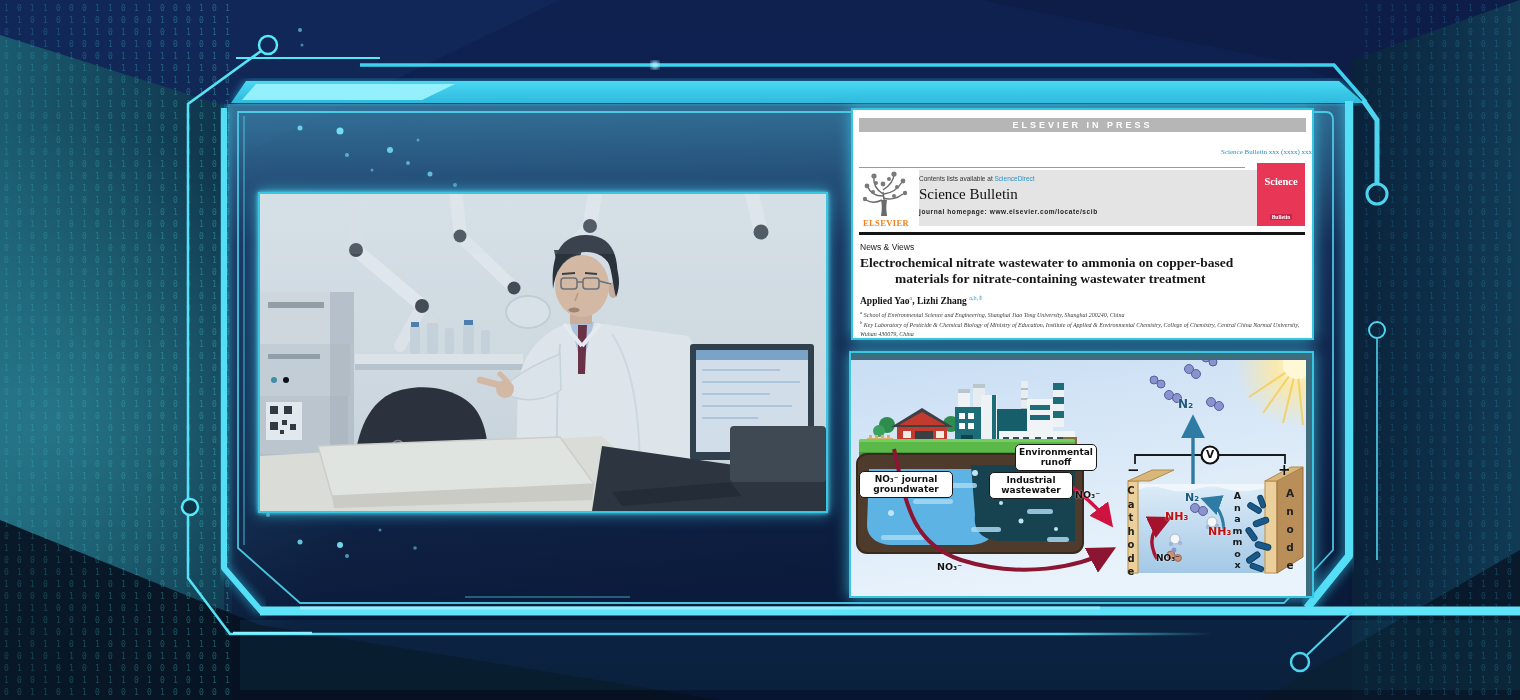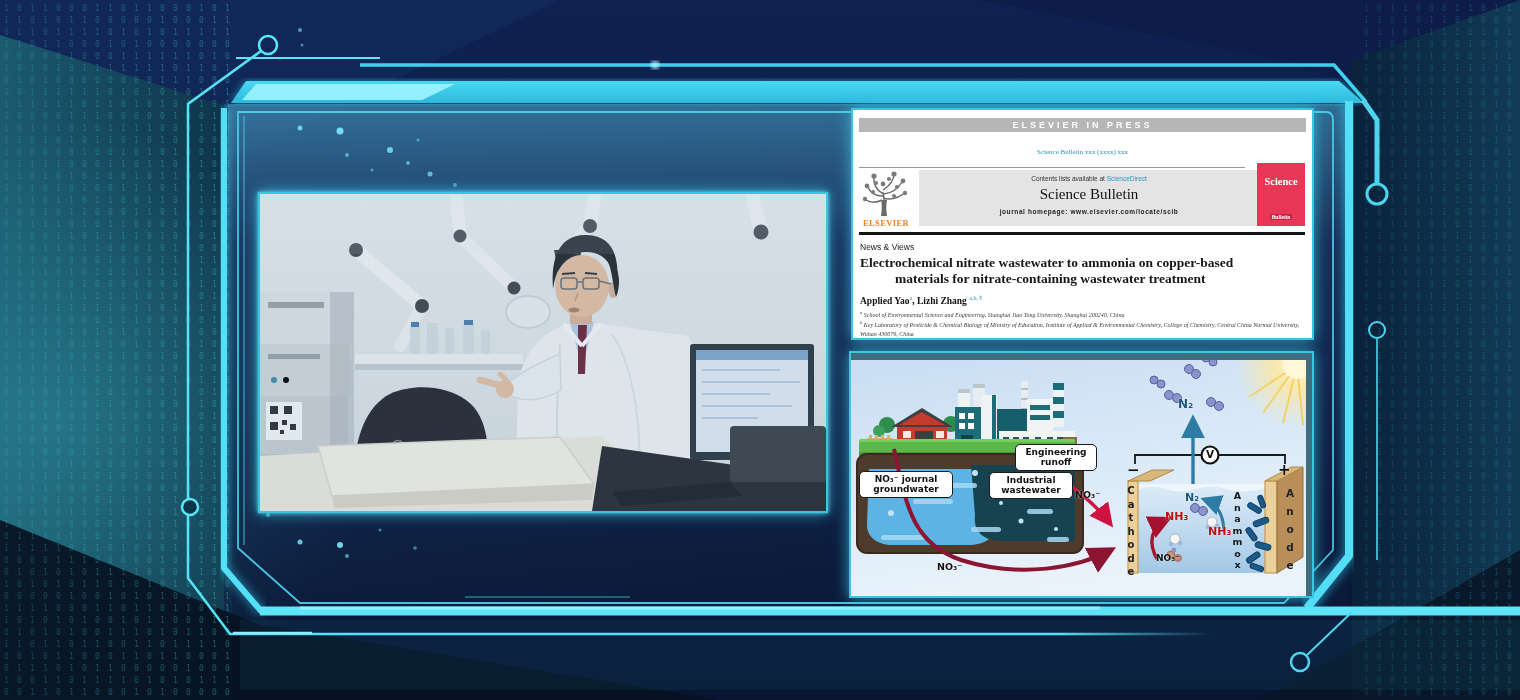--- a/index.html
+++ b/index.html
@@ -17,27 +17,27 @@
   
   #photo{position:absolute;left:258px;top:192px;width:566px;height:317px;
          border:2px solid #38c6e0;box-shadow:0 0 14px rgba(60,210,240,.75),0 0 4px rgba(120,235,255,.9);
          background:#dfe5e8;overflow:hidden;}
 
   
   #article{position:absolute;left:851px;top:108px;width:459px;height:228px;background:#ffffff;
            border:2px solid #38c6e0;box-shadow:0 0 14px rgba(60,210,240,.75);overflow:hidden;}
   #article .banner{position:absolute;left:6px;top:8px;right:6px;height:14px;background:#b6b6b6;
            color:#fff;font:bold 9px/14px "Liberation Sans",sans-serif;letter-spacing:3px;text-align:center;}
-  #article .cite{position:absolute;left:0;top:38px;width:100%;text-align:center;
+  #article .cite{position:absolute;left:0;top:38px;width:100%;text-align:right;
            font:7px "Liberation Serif","DejaVu Serif",serif;color:#2d93c6;}
   #article .rule{position:absolute;left:6px;top:57px;width:386px;height:1px;background:#9a9a9a;}
   #article .tree{position:absolute;left:8px;top:60px;}
   #article .elsword{position:absolute;left:2px;top:108px;width:62px;text-align:center;
            font:bold 8.5px "Liberation Serif","DejaVu Serif",serif;color:#ee7f1c;letter-spacing:.4px;}
-  #article .graybox{position:absolute;left:66px;top:60px;width:340px;height:56px;background:#e4e4e4;text-align:center;}
+  #article .graybox{position:absolute;left:66px;top:60px;width:340px;height:56px;background:#e4e4e4;}
   #article .contents{margin-top:5px;font:6.5px "Liberation Sans",sans-serif;color:#333;}
   #article .contents .lnk{color:#2d93c6;}
   #article .jtitle{margin-top:4px;font:15px "Liberation Serif","DejaVu Serif",serif;color:#111;}
   #article .homep{margin-top:5px;font:bold 6.5px "Liberation Sans",sans-serif;letter-spacing:.6px;color:#222;}
   #article .cover{position:absolute;left:404px;top:53px;width:48px;height:63px;background:#e73656;
            text-align:center;color:#fff;}
   #article .cover .ct{margin-top:13px;font:bold 10.5px "Liberation Serif","DejaVu Serif",serif;}
   #article .cover .cs{display:inline-block;margin-top:1px;padding:0 2px;background:#c52547;
            font:bold 5.5px "Liberation Serif","DejaVu Serif",serif;}
   #article .cover .cu{margin-top:7px;font:4.5px "Liberation Sans",sans-serif;opacity:.9;}
@@ -633,21 +633,21 @@
             <circle cx="323" cy="197" r="2.4" fill="#8b93cf"></circle>
           </g>
         </g>
       </g>
     </svg>
 
     <div class="dbox" style="left:8px;top:118px;width:86px">
       <span>NO₃⁻ journal</span><br><span>groundwater</span>
     </div>
     <div class="dbox" style="left:164px;top:91px;width:74px">
-      <span>Engineering</span><br><span>runoff</span>
+      <span>Environmental</span><br><span>runoff</span>
     </div>
     <div class="dbox" style="left:138px;top:119px;width:76px">
       <span>Industrial</span><br><span>wastewater</span>
     </div>
     <div class="dtext" style="left:224px;top:136px">NO₃⁻</div>
     <div class="dtext" style="left:86px;top:208px">NO₃⁻</div>
 
     <div class="vtext" style="left:274.5px;top:132px">Cathode</div>
     <div class="vtext" style="left:433px;top:134px;letter-spacing:6px;font-size:10.5px">Anode</div>
     <div class="vtext" style="left:381px;top:137px;letter-spacing:.5px;font-size:9.5px;color:#1a1a1a">Anammox</div>

